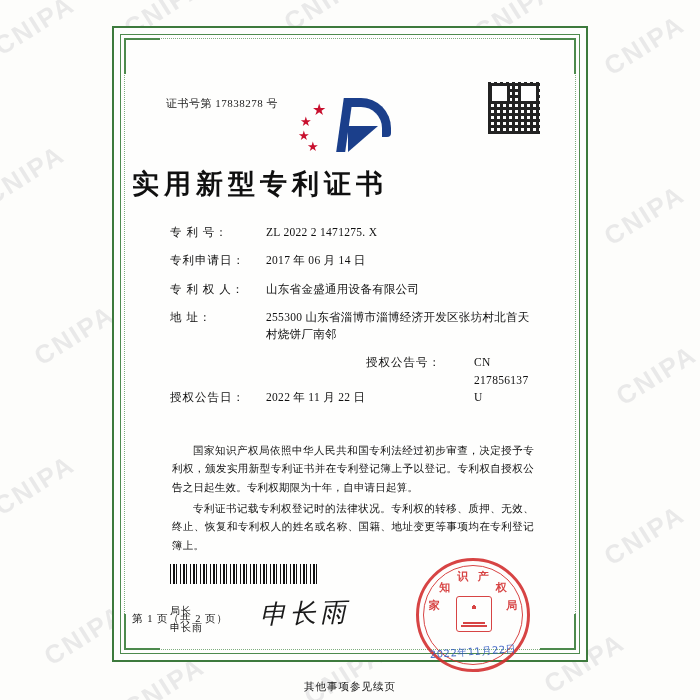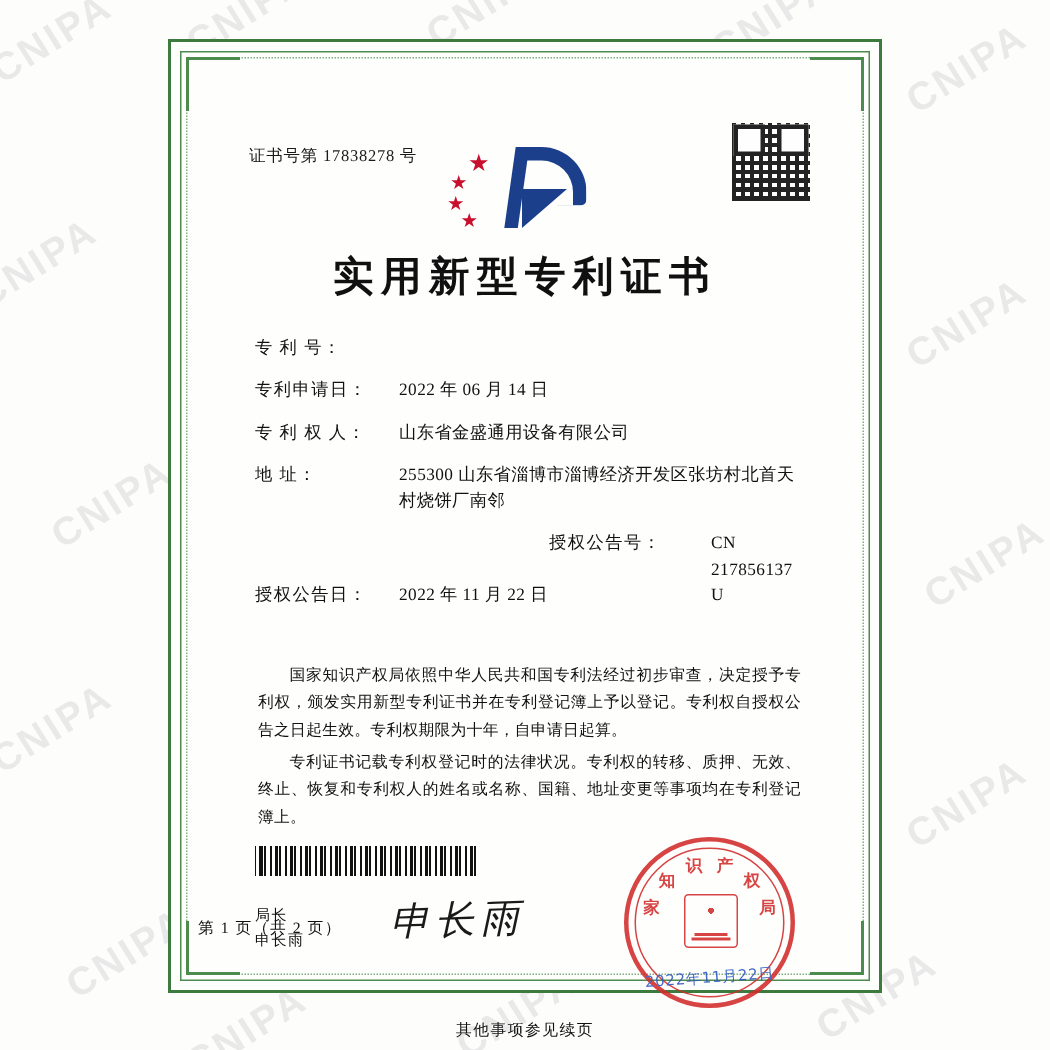--- a/index.html
+++ b/index.html
@@ -176,21 +176,21 @@
     width: 30px; height: 26px;
     background: #1b3f8b;
     clip-path: polygon(0 0, 100% 0, 0 100%);
   }
 
   
   .title {
     position: absolute;
     left: 0; right: 0;
     top: 122px;
-    text-align: center;
+    text-align: left;
     font-family: "DejaVu Sans", sans-serif;
     font-weight: bold;
     font-size: 27px;
     letter-spacing: 5px;
     color: #101010;
   }
 
   
   .fields {
     position: absolute;
@@ -417,25 +417,26 @@
       </div>
 
       <div class="title">实用新型专利证书</div>
 
       <div class="fields">
 
 
 
         <div class="field-row">
           <div class="f-label">专 利 号：</div>
+          <div class="f-value">ZL 2022 2 1471275. X</div>
         </div>
 
         <div class="field-row">
           <div class="f-label">专利申请日：</div>
-          <div class="f-value">2022 年 06 月 14 日</div>
+          <div class="f-value">2017 年 06 月 14 日</div>
         </div>
 
         <div class="field-row">
           <div class="f-label">专 利 权 人：</div>
           <div class="f-value">山东省金盛通用设备有限公司</div>
         </div>
 
         <div class="field-row">
           <div class="f-label">地    址：</div>
           <div class="f-value">255300 山东省淄博市淄博经济开发区张坊村北首天村烧饼厂南邻</div>

